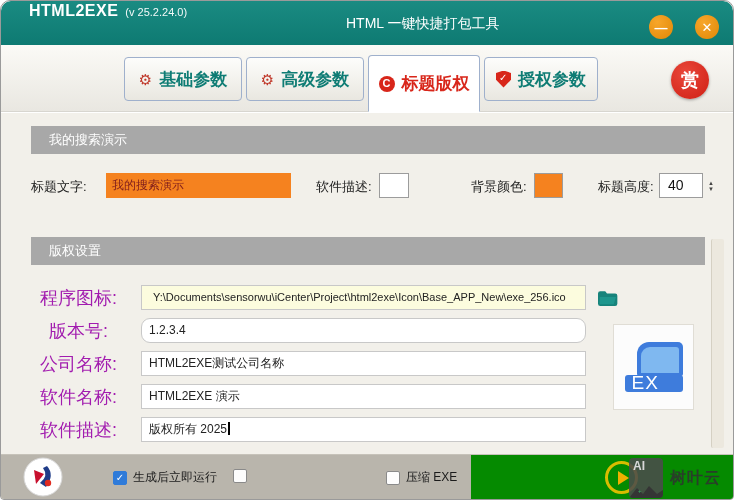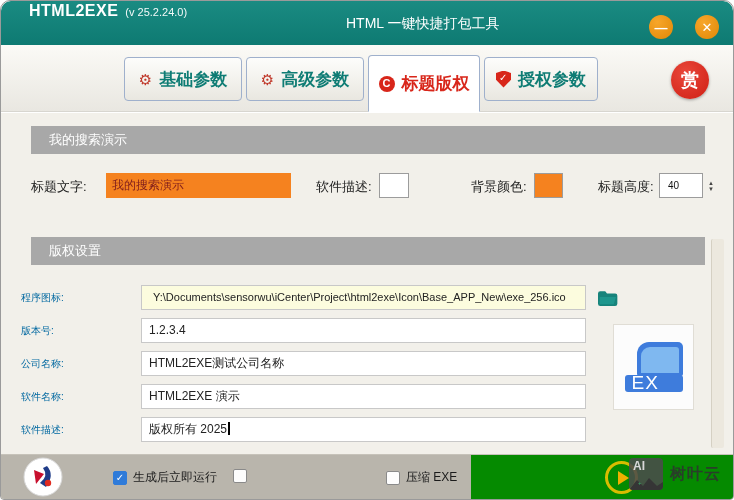--- a/index.html
+++ b/index.html
@@ -50,26 +50,26 @@
     color:#fff;font-size:13px;line-height:28px;padding-left:18px;}
   .sec1{top:13px;}
   .sec2{top:124px;}
   .lbl{position:absolute;font-size:13px;color:#222;line-height:25px;white-space:nowrap;}
   .title-input{position:absolute;left:105px;top:60px;width:185px;height:25px;background:#F5821F;
     color:#7f1d1d;font-size:12px;line-height:25px;padding-left:6px;cursor:text;}
   .swatch{position:absolute;top:60px;height:25px;border:1px solid #9c9c9c;cursor:pointer;}
   .swatch.white{left:378px;width:30px;background:#FFFFFF;}
   .swatch.orange{left:533px;width:29px;background:#F5821F;}
   .num-input{position:absolute;left:658px;top:60px;width:44px;height:25px;background:#fff;
-    border:1px solid #9c9c9c;font-size:10px;line-height:23px;padding-left:8px;color:#111;cursor:text;}
+    border:1px solid #9c9c9c;font-size:14px;line-height:23px;padding-left:8px;color:#111;cursor:text;}
   .spinner{position:absolute;left:704px;top:60px;width:12px;height:25px;display:flex;
     flex-direction:column;align-items:center;justify-content:center;cursor:pointer;}
   .spinner span{font-size:6px;color:#444;line-height:6px;}
-  .frow-label{position:absolute;left:20px;width:115px;text-align:left;font-size:10px;
-    color:#0369a1;line-height:26px;white-space:nowrap;}
+  .frow-label{position:absolute;left:20px;width:115px;text-align:center;font-size:18px;
+    color:#a21caf;line-height:26px;white-space:nowrap;}
   .finput{position:absolute;left:140px;width:445px;height:25px;background:#fff;
     border:1px solid #C8C8C8;font-size:12px;line-height:23px;padding-left:7px;color:#222;
     white-space:nowrap;overflow:hidden;cursor:text;}
   .finput.path{background:#FCFCDE;font-size:11px;padding-left:11px;}
   .folder-btn{position:absolute;left:592px;width:28px;height:26px;display:flex;
     align-items:center;justify-content:center;cursor:pointer;}
   .caret{display:inline-block;width:2px;height:13px;background:#000;vertical-align:-2px;margin-left:1px;}
   .icon-preview{position:absolute;left:612px;top:211px;width:81px;height:86px;background:#FCFCFC;
     border:1px solid #E0DDD5;display:flex;align-items:center;justify-content:center;}
   .exicon{position:relative;width:58px;height:50px;}
@@ -90,21 +90,21 @@
   .cb{width:14px;height:14px;border:1px solid #8a8a8a;background:#FDFDFD;display:flex;
     align-items:center;justify-content:center;font-size:10px;color:#fff;line-height:1;border-radius:2px;}
   .cb.checked{background:#2F7BD9;border-color:#2F7BD9;}
   .chk-label{font-size:12px;color:#1b1b1b;white-space:nowrap;}
   .run-button{position:absolute;left:470px;top:0;right:0;height:45px;background:#058A00;cursor:pointer;}
   .play{position:absolute;left:134px;top:6px;width:33px;height:33px;border-radius:50%;
     border:3px solid #D9BC00;display:flex;align-items:center;justify-content:center;}
   .play-tri{width:0;height:0;border-left:11px solid #EFB000;border-top:7px solid transparent;
     border-bottom:7px solid transparent;margin-left:4px;}
   .watermark{position:absolute;left:158px;top:3px;display:flex;align-items:center;gap:7px;}
-  .wm-box{position:relative;width:34px;height:32px;background:rgba(75,75,75,.88);border-radius:4px;overflow:hidden;}
+  .wm-box{position:relative;width:34px;height:40px;background:rgba(75,75,75,.88);border-radius:4px;overflow:hidden;}
   .wm-ai{position:absolute;left:4px;top:1px;color:#D8D8D8;font-size:12px;font-weight:bold;}
   .wm-mtn{position:absolute;bottom:0;left:0;}
   .wm-text{font-size:16px;font-weight:bold;color:rgba(48,48,48,.85);letter-spacing:1px;white-space:nowrap;}
 </style>
 </head>
 <body>
 
 <div class="window">
 
   <div class="titlebar">
@@ -163,21 +163,21 @@
     <span class="frow-label" style="top:172px;">程序图标:</span>
     <div class="finput path" style="top:172px;">Y:\Documents\sensorwu\iCenter\Project\html2exe\Icon\Base_APP_New\exe_256.ico</div>
     <div class="folder-btn" style="top:172px;">
       <svg width="22" height="18" viewBox="0 0 24 20">
         <path d="M2 5 q0-2.5 2.5-2.5 h5.5 l2 2.5 h9 q2.5 0 2.5 2.5 v9 q0 2.5-2.5 2.5 h-16.5 q-2.5 0-2.5-2.5 Z" fill="#17837B"></path>
         <path d="M4 9 h18 l-2.5 8 h-16 Z" fill="#1E968D"></path>
       </svg>
     </div>
 
     <span class="frow-label" style="top:205px;">版本号:</span>
-    <div class="finput" style="top:205px;">1.2.3.4</div>
+    <div class="finput" style="top:205px;border-radius:9px;">1.2.3.4</div>
 
     <span class="frow-label" style="top:238px;">公司名称:</span>
     <div class="finput" style="top:238px;">HTML2EXE测试公司名称</div>
 
     <span class="frow-label" style="top:271px;">软件名称:</span>
     <div class="finput" style="top:271px;">HTML2EXE 演示</div>
 
     <span class="frow-label" style="top:304px;">软件描述:</span>
     <div class="finput" style="top:304px;">
       <span>版权所有 2025</span><span class="caret"></span>

